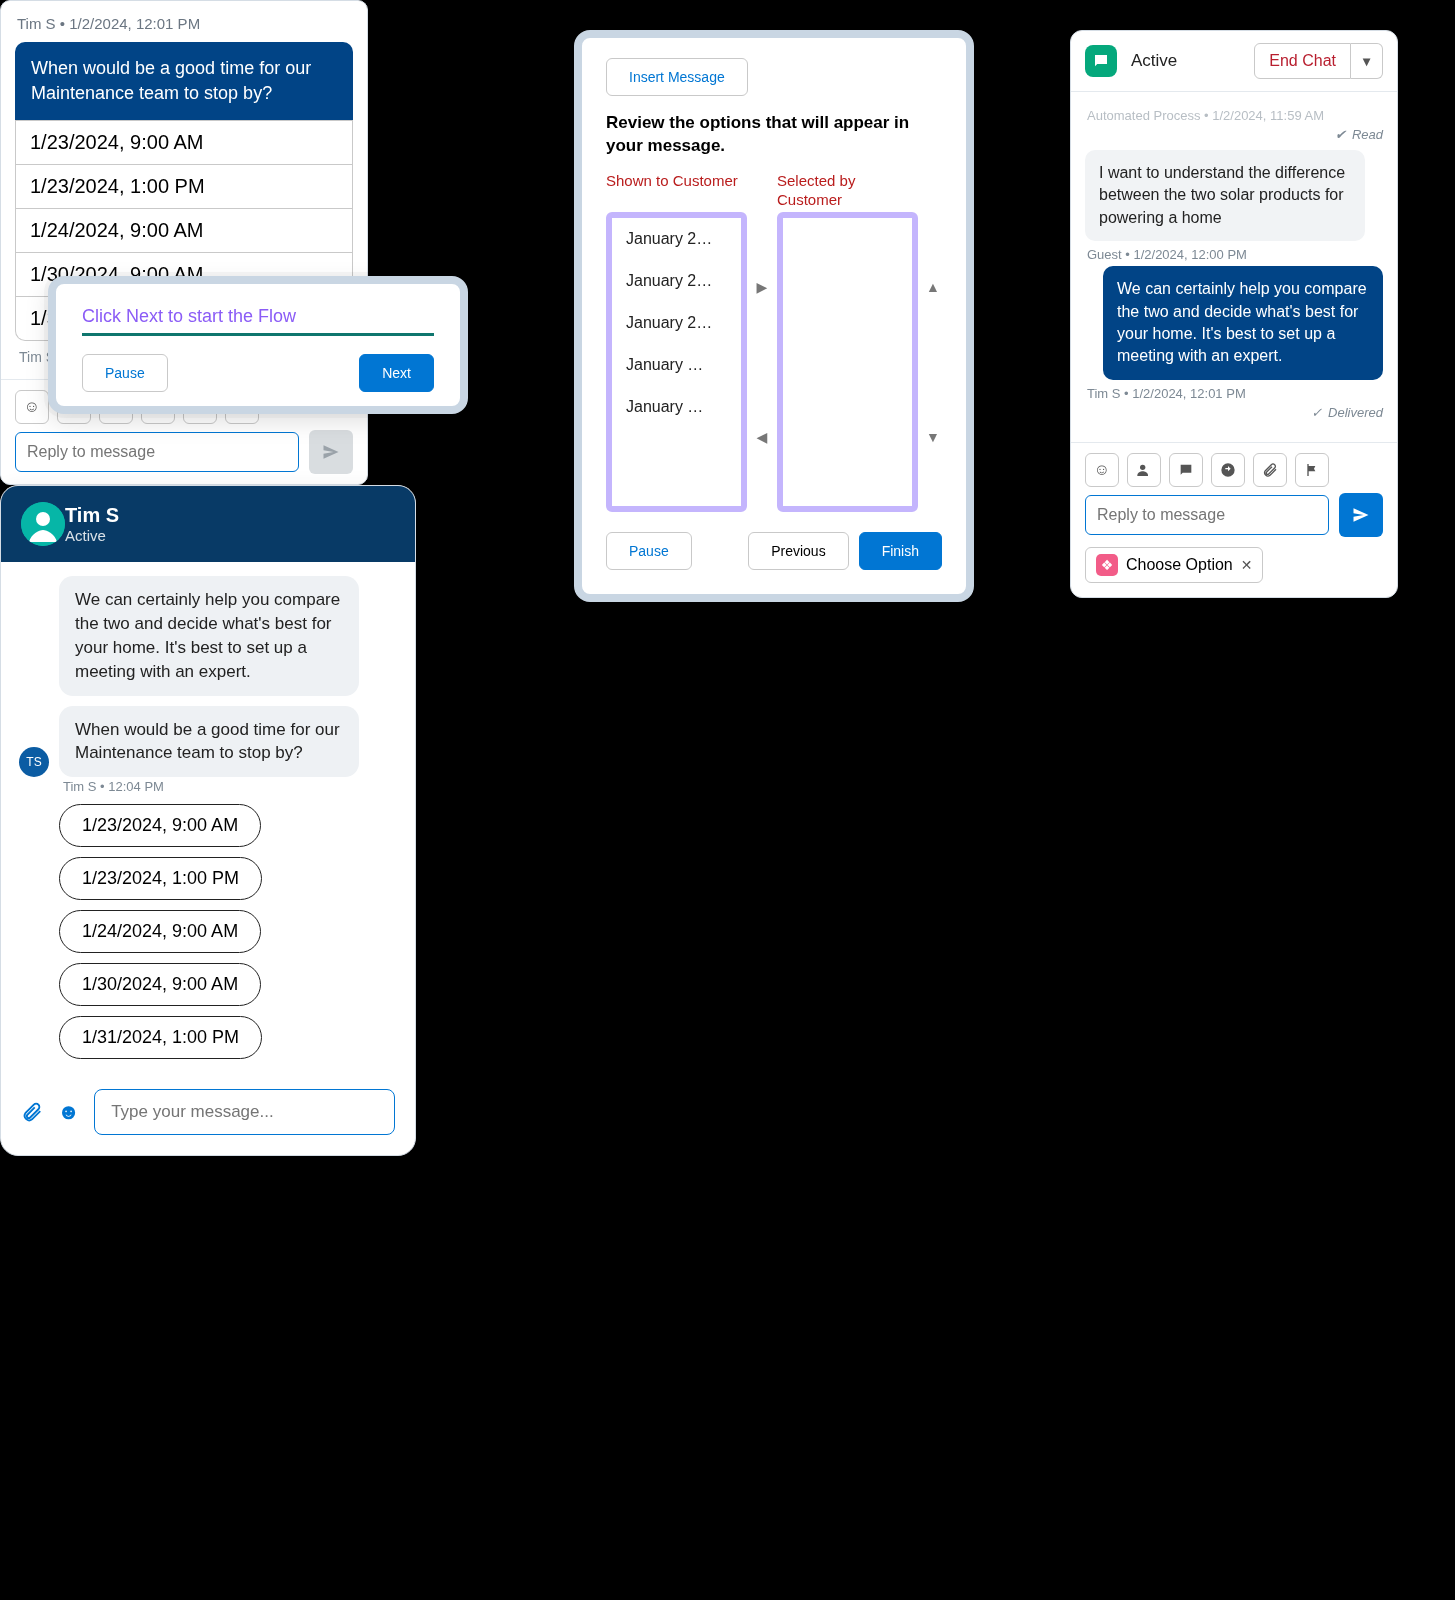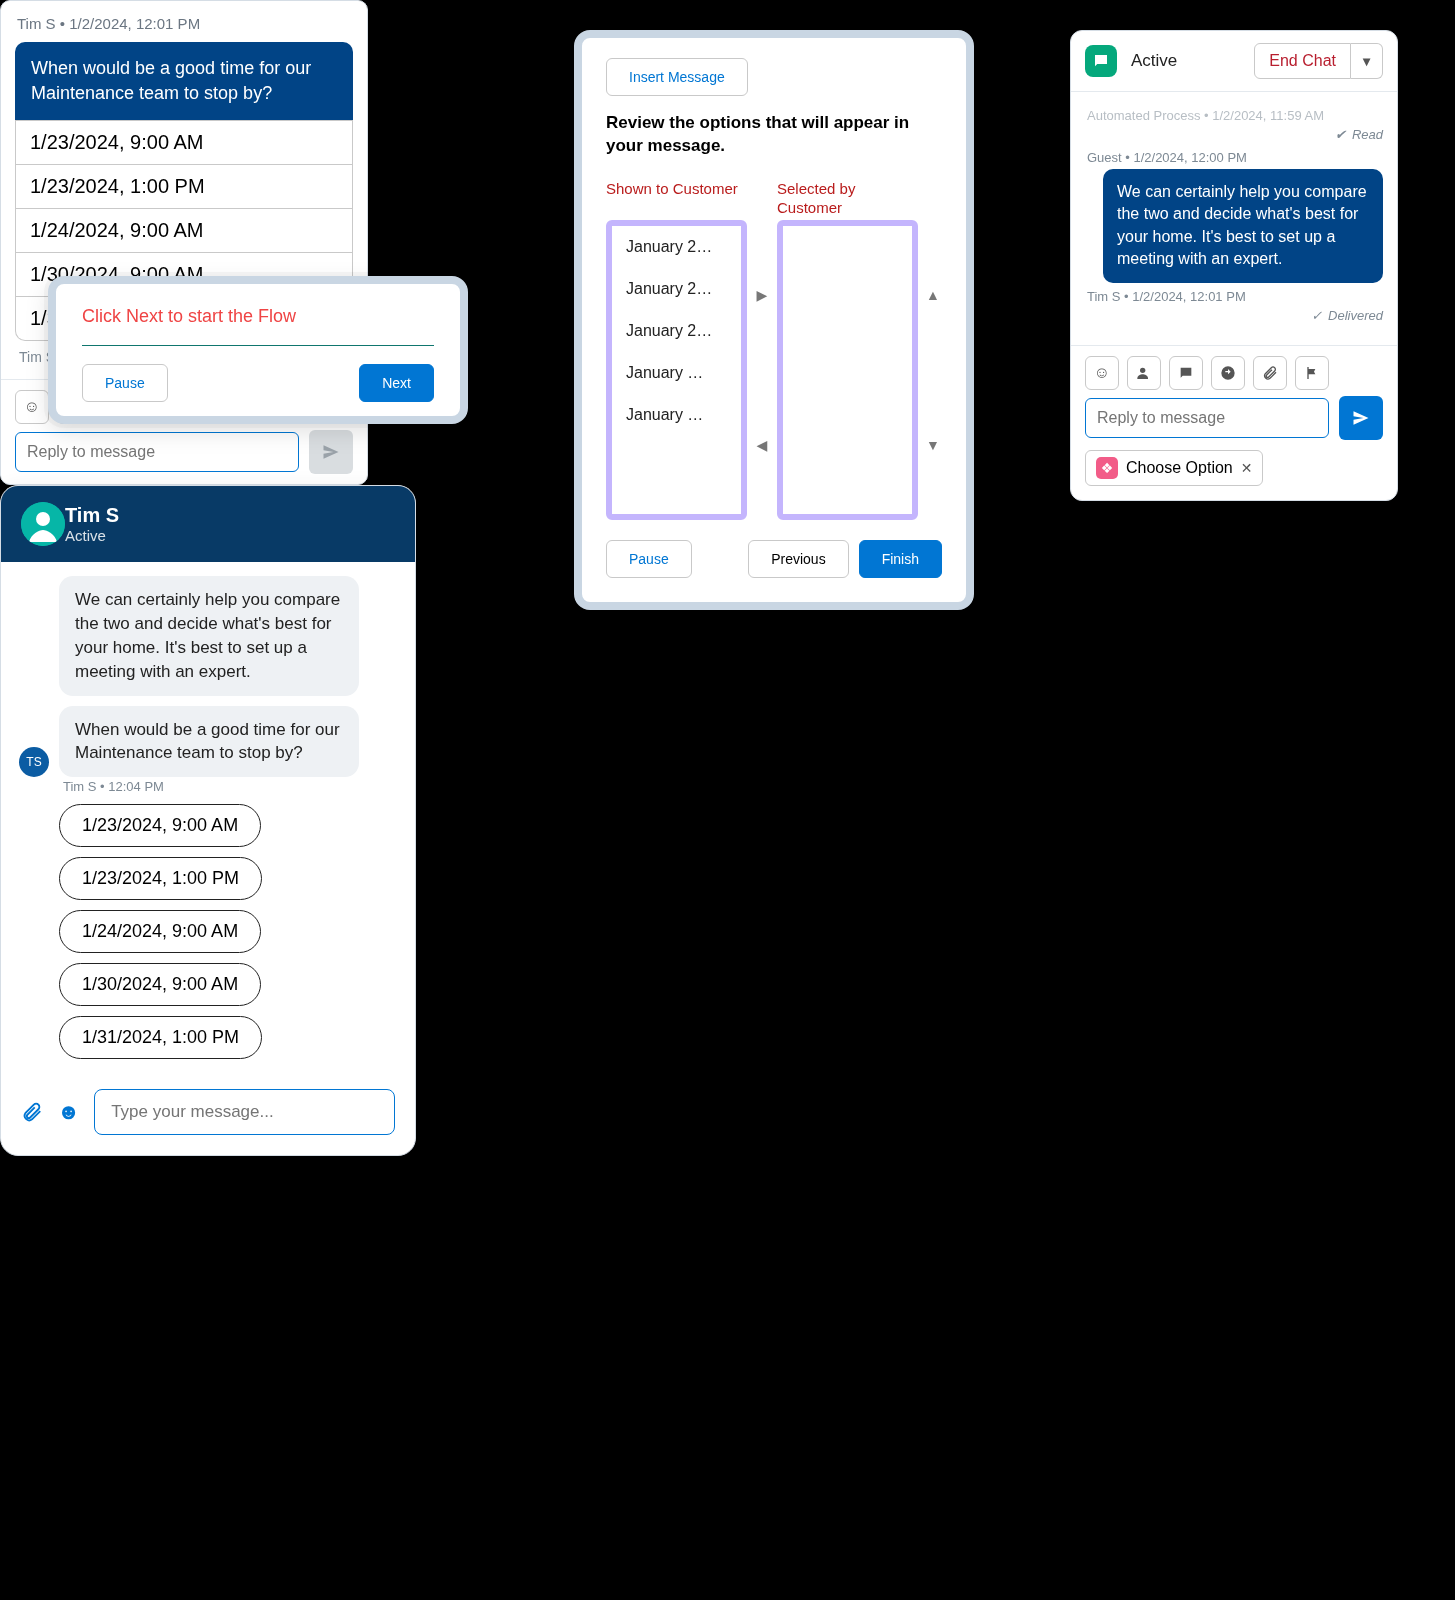--- a/index.html
+++ b/index.html
@@ -3,30 +3,30 @@
 <meta charset="utf-8">
 <style>
   *{box-sizing:border-box;margin:0;padding:0;font-family:-apple-system,BlinkMacSystemFont,"Segoe UI",Helvetica,Arial,sans-serif;}
   body{background:#000;width:1455px;height:1600px;position:relative;}
   .panel{position:absolute;background:#fff;border-radius:12px;box-shadow:0 0 0 4px rgba(0,0,0,0.03),0 8px 24px rgba(0,0,0,0.12);}
   .frame{border:8px solid #c9d6e3;border-radius:16px;background:#fff;}
 
   
   #p1{left:48px;top:276px;width:420px;}
   #p1 .body{padding:22px 26px 14px 26px;}
-  #p1 .title{font-size:18px;color:#ef4444;border-bottom:1px solid #0f766e;padding-bottom:18px;margin-bottom:18px;}
+  #p1 .title{font-size:18px;color:#8b5cf6;border-bottom:3px solid #0f766e;padding-bottom:6px;margin-bottom:18px;}
   #p1 .btns{display:flex;justify-content:space-between;}
   .btn{border:1px solid #c9c9c9;background:#fff;border-radius:6px;padding:10px 22px;font-size:14px;cursor:pointer;}
   .btn-blue{background:#0176d3;border-color:#0176d3;color:#fff;}
   .btn-bluetext{color:#0176d3;border-color:#c9c9c9;}
 
   
   #p2{left:574px;top:30px;width:400px;}
   #p2 .inner{padding:20px 24px 24px 24px;}
-  .review{font-weight:700;font-size:17px;margin:16px 0 22px 0;line-height:1.35;}
+  .review{font-weight:700;font-size:17px;margin:16px 0 14px 0;line-height:1.35;}
   .dual{display:flex;gap:6px;align-items:stretch;}
   .col{flex:1;}
   .colhdr{font-size:15px;color:#b91c1c;line-height:1.25;height:40px;}
   .listbox{border:6px solid #c4b5fd;border-radius:6px;height:300px;overflow:hidden;}
   .listbox .opt{padding:12px 14px;font-size:16px;color:#222;white-space:nowrap;overflow:hidden;text-overflow:ellipsis;}
   .arrows{width:18px;display:flex;flex-direction:column;justify-content:space-around;align-items:center;color:#777;font-size:14px;padding-top:40px;}
   .arrows span{line-height:1;}
   #p2 .footer{display:flex;gap:10px;margin-top:20px;}
   #p2 .footer .btn{flex:0 0 auto;}
   #p2 .footer .spacer{flex:1;}
@@ -145,20 +145,21 @@
       <button class="endbtn">End Chat</button>
       <button class="enddrop">▼</button>
     </div>
   </div>
   <div class="chatbody">
     <div class="meta" style="opacity:.55">Automated Process • 1/2/2024, 11:59 AM</div>
     <div class="metaR">
         <span>✔</span>
         <span>Read</span>
       </div>
+    <div class="bubbleL">I want to understand the difference between the two solar products for powering a home</div>
     <div class="meta">Guest • 1/2/2024, 12:00 PM</div>
     <div class="bubbleR">We can certainly help you compare the two and decide what's best for your home. It's best to set up a meeting with an expert.</div>
     <div class="meta">Tim S • 1/2/2024, 12:01 PM</div>
     <div class="metaR">
         <span>✓</span>
         <span>Delivered</span>
       </div>
   </div>
   <div class="toolbar">
     <div class="ticon">☺</div>

